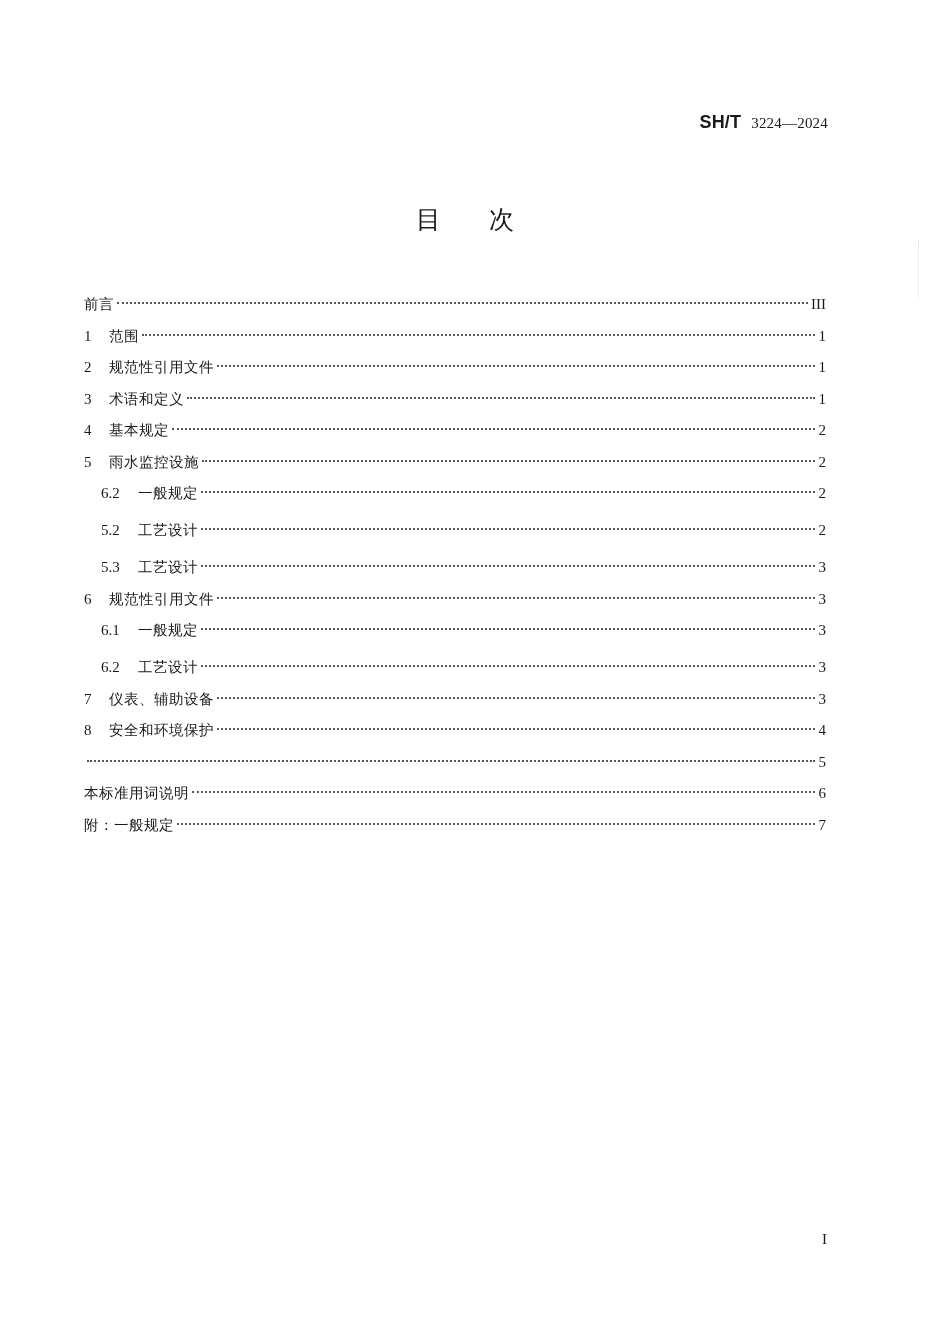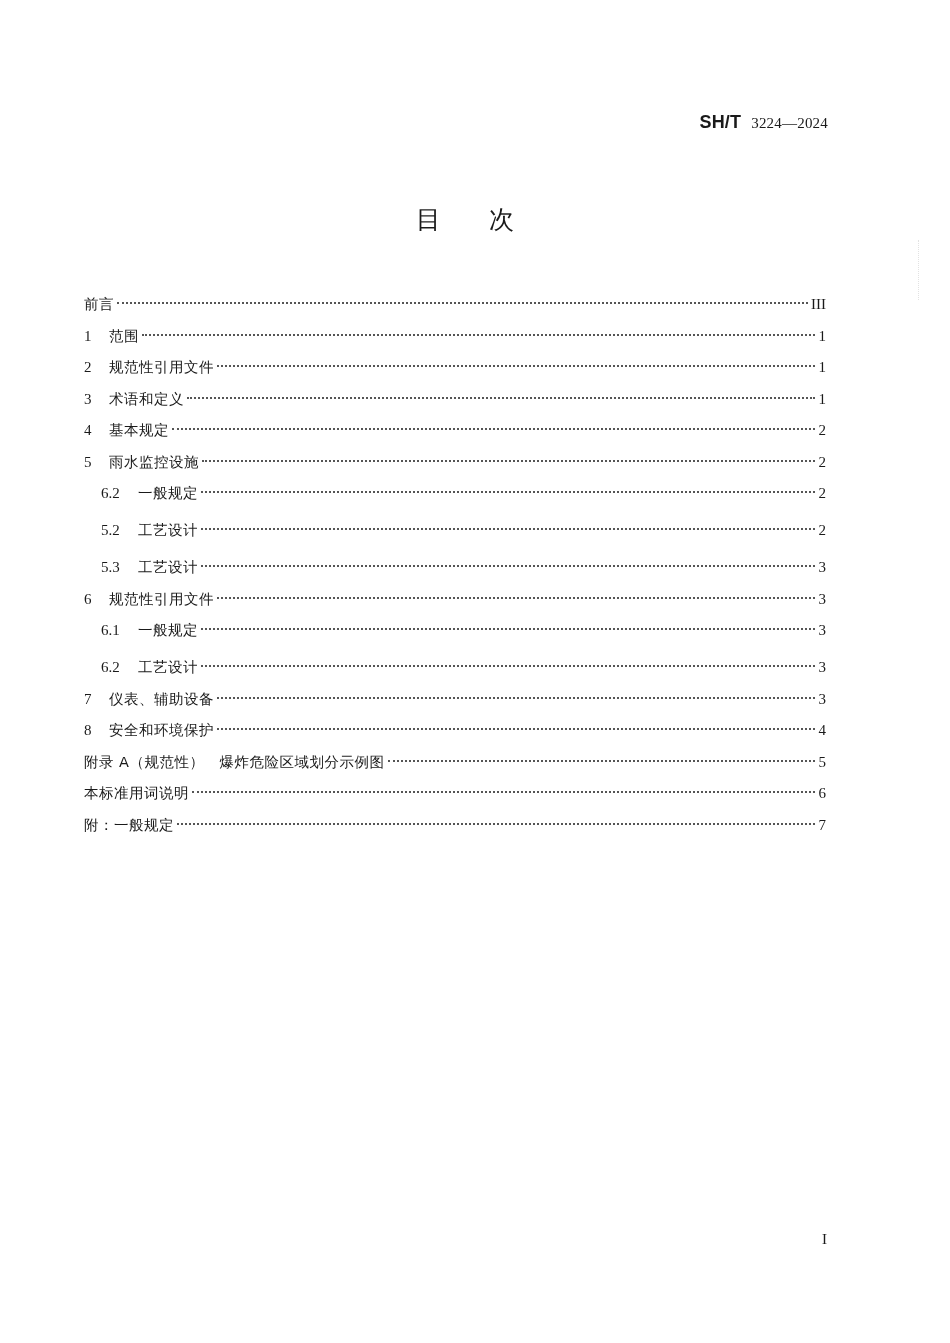--- a/index.html
+++ b/index.html
@@ -189,21 +189,20 @@
     <span class="toc-leader"></span>
     <span class="toc-page">3</span>
   </div>
   <div class="toc-entry level-1 gap-large">
     <span class="toc-num">8</span>
     <span class="toc-label">安全和环境保护</span>
     <span class="toc-leader"></span>
     <span class="toc-page">4</span>
   </div>
   <div class="toc-entry level-1 gap-large">
-    <span class="toc-label">附录 A（规范性）　爆炸危险区域划分示例图</span>
     <span class="toc-leader"></span>
     <span class="toc-page">5</span>
   </div>
   <div class="toc-entry level-1 gap-large">
     <span class="toc-label">本标准用词说明</span>
     <span class="toc-leader"></span>
     <span class="toc-page">6</span>
   </div>
   <div class="toc-entry level-1 gap-large">
     <span class="toc-label">附：一般规定</span>

